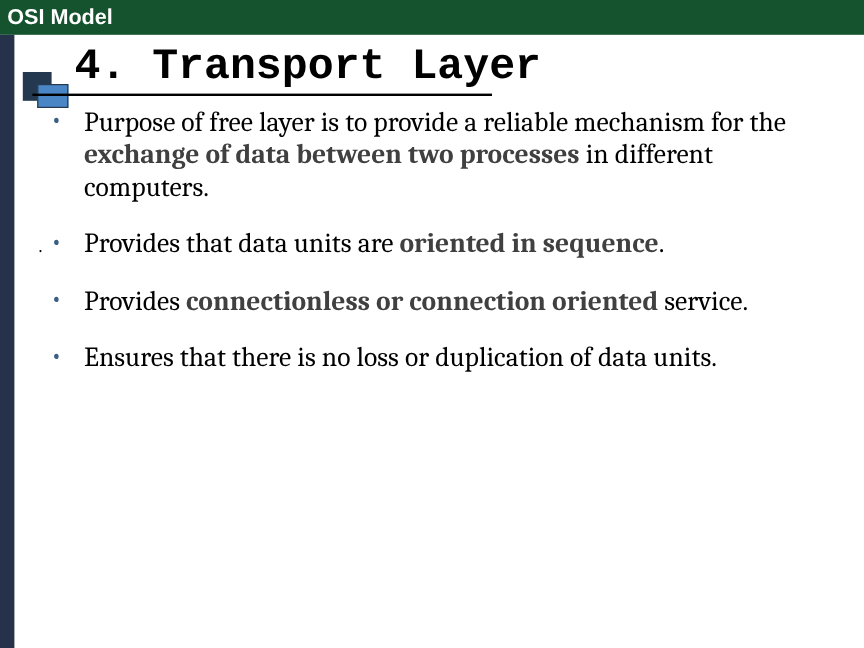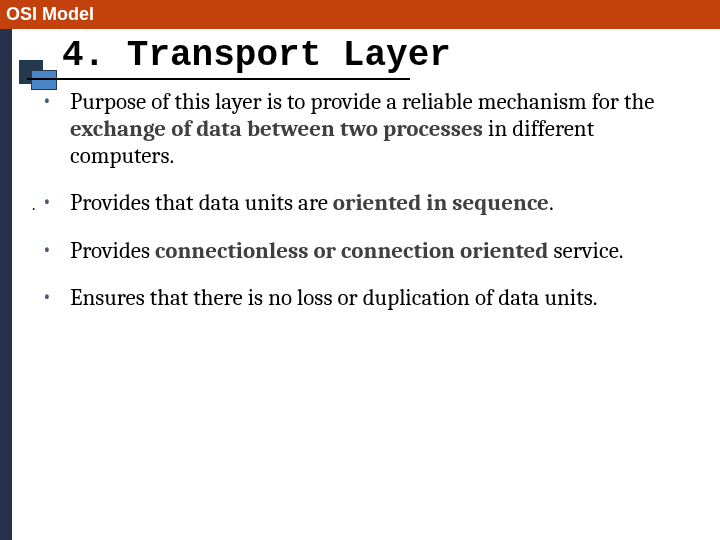--- a/index.html
+++ b/index.html
@@ -6,21 +6,21 @@
     margin: 0;
     padding: 0;
     width: 720px;
     height: 540px;
     background: #ffffff;
     font-family: "Cambria", "Georgia", serif;
     color: #000;
     overflow: hidden;
   }
   .header-bar {
-    background: #c2410c;
+    background: #14532d;
     color: #fff;
     font-family: "Arial", sans-serif;
     font-weight: bold;
     font-size: 18px;
     padding: 3px 6px 4px 6px;
     height: 22px;
     display: flex;
     align-items: center;
   }
   .left-rail {
@@ -120,21 +120,21 @@
   <div class="sq-front"></div>
 </div>
 
 <div class="title-wrap">
   <div class="title">4. Transport Layer</div>
   <div class="title-underline"></div>
 </div>
 
 <ul class="bullets">
   <li>
-    <span>Purpose of this layer is to provide a </span><span class="b">reliable mechanism</span><span> for the </span><span class="r">exchange of data between two processes</span><span> in different computers.</span>
+    <span>Purpose of free layer is to provide a </span><span class="b">reliable mechanism</span><span> for the </span><span class="r">exchange of data between two processes</span><span> in different computers.</span>
   </li>
   <li>
     <span>Provides that data units are </span><span class="r">oriented in sequence</span><span>.</span>
   </li>
   <li>
     <span>Provides </span><span class="r">connectionless or connection oriented</span><span> service.</span>
   </li>
   <li>
     <span>Ensures that there is </span><span class="b">no loss or duplication</span><span> of data units.</span>
   </li>

